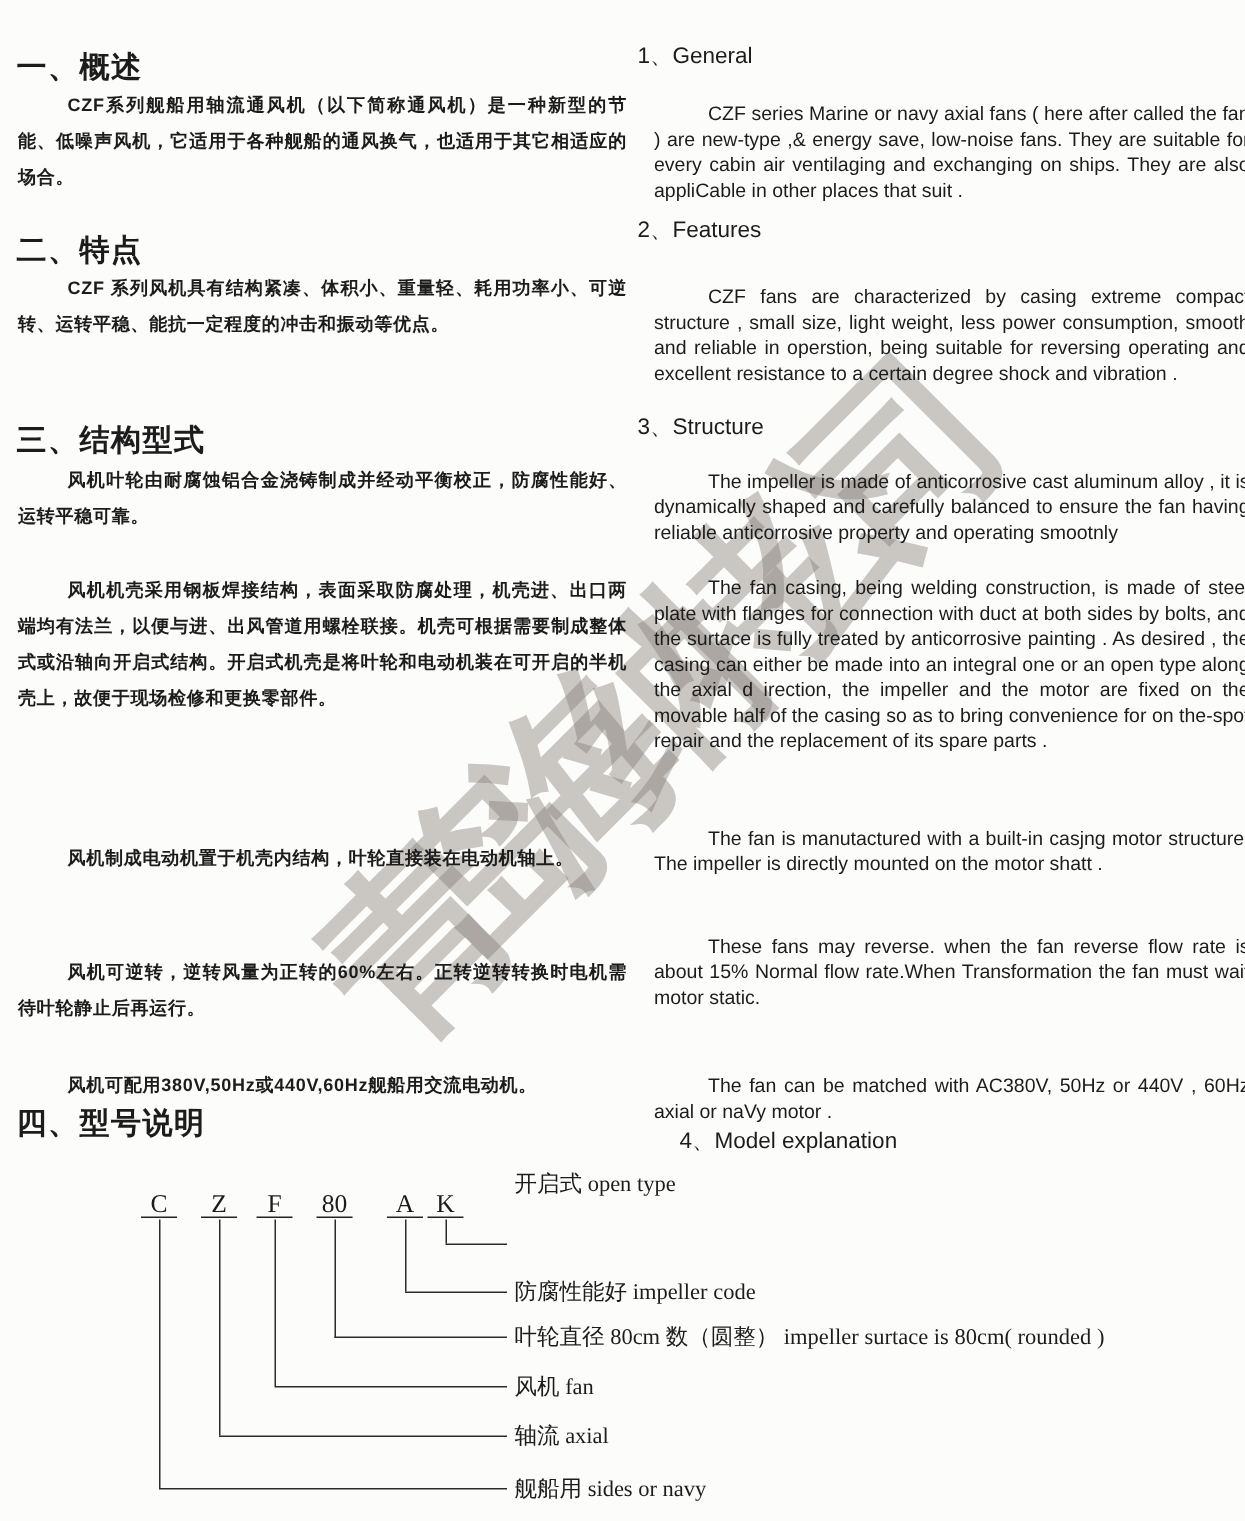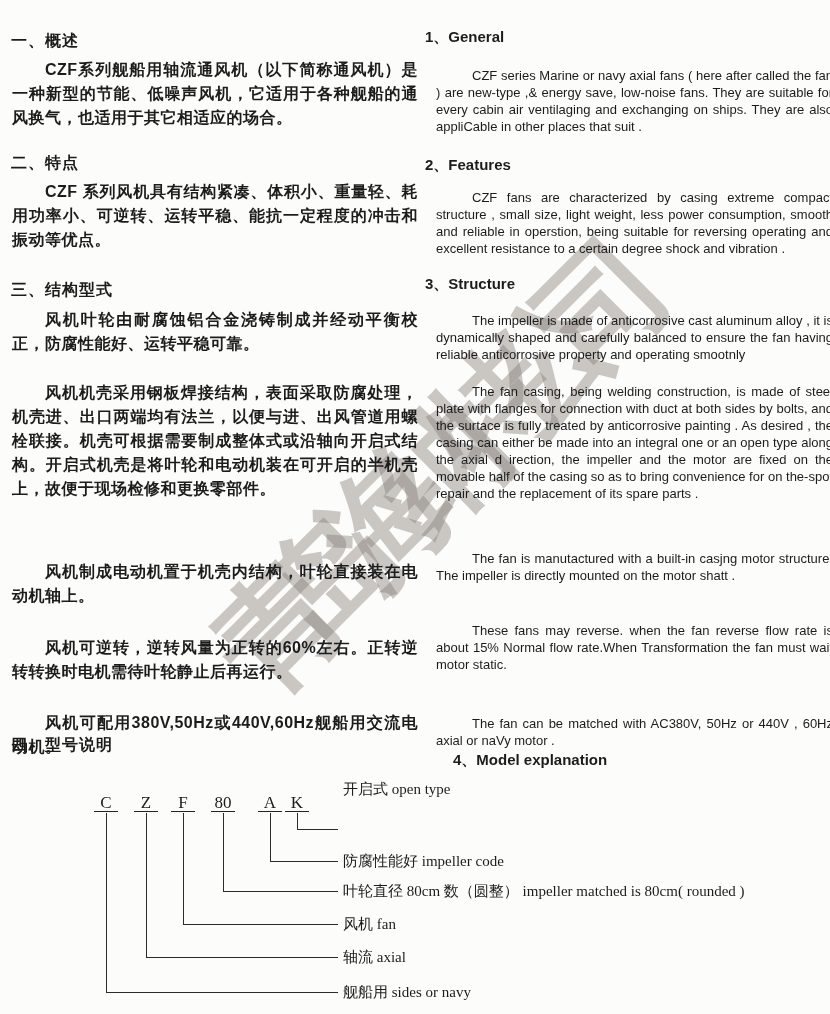--- a/index.html
+++ b/index.html
@@ -16,25 +16,25 @@
   .watermark{
     position:absolute;left:128px;top:416px;width:592px;height:132px;
     line-height:132px;text-align:center;white-space:nowrap;
     font-size:124px;font-weight:700;letter-spacing:-48px;
     color:rgba(128,120,112,0.40);
     transform:rotate(-45deg);transform-origin:50% 50%;
     z-index:0;pointer-events:none;
   }
   .layer{position:relative;z-index:1;}
   
-  .zh-h{position:absolute;left:11px;margin:0;font-size:16px;font-weight:700;white-space:nowrap;letter-spacing:1px;}
-  .zh-p{position:absolute;left:12px;width:406px;margin:0;font-size:16px;font-weight:600;
+  .zh-h{position:absolute;left:11px;margin:0;font-size:20px;font-weight:700;white-space:nowrap;letter-spacing:1px;}
+  .zh-p{position:absolute;left:12px;width:406px;margin:0;font-size:12px;font-weight:600;
         line-height:24px;text-align:justify;text-indent:33px;letter-spacing:0.5px;}
   
-  .en-h{position:absolute;left:425px;margin:0;font-size:15px;font-weight:700;white-space:nowrap;}
+  .en-h{position:absolute;left:425px;margin:0;font-size:15px;font-weight:400;white-space:nowrap;}
   .en-p{position:absolute;left:425px;width:397px;margin:11px;font-size:13px;font-weight:400;
         line-height:17px;text-align:justify;text-indent:36px;}
   
   .code-letter{
     position:absolute;top:794px;width:24px;text-align:center;
     font-family:"Liberation Serif", serif;font-size:17px;font-weight:500;
     border-bottom:1.6px solid #222;padding-bottom:0px;height:17px;line-height:17px;
   }
   .dline{position:absolute;background:#2b2b2b;}
   .dlabel{
@@ -62,21 +62,21 @@
     <p class="zh-p" style="top:381px">风机机壳采用钢板焊接结构，表面采取防腐处理，机壳进、出口两端均有法兰，以便与进、出风管道用螺栓联接。机壳可根据需要制成整体式或沿轴向开启式结构。开启式机壳是将叶轮和电动机装在可开启的半机壳上，故便于现场检修和更换零部件。</p>
     <p class="zh-p" style="top:560px">风机制成电动机置于机壳内结构，叶轮直接装在电动机轴上。</p>
     <p class="zh-p" style="top:636px">风机可逆转，逆转风量为正转的60%左右。正转逆转转换时电机需待叶轮静止后再运行。</p>
     <p class="zh-p" style="top:711px">风机可配用380V,50Hz或440V,60Hz舰船用交流电动机。</p>
 
     <h2 class="zh-h" style="top:735px">四、型号说明</h2>
 
     <h2 class="en-h" style="top:28px">1、General</h2>
     <p class="en-p" style="top:56px">CZF series Marine or navy axial fans ( here after called the fan ) are new-type ,&amp; energy save, low-noise fans. They are suitable for every cabin air ventilaging and exchanging on ships. They are also appliCable in other places that suit .</p>
 
-    <h2 class="en-h" style="top:156px">2、Features</h2>
+    <h2 class="en-h" style="top:144px">2、Features</h2>
     <p class="en-p" style="top:178px">CZF fans are characterized by casing extreme compact structure , small size, light weight, less power consumption, smooth and reliable in operstion, being suitable for reversing operating and excellent resistance to a certain degree shock and vibration .</p>
 
     <h2 class="en-h" style="top:275px">3、Structure</h2>
     <p class="en-p" style="top:301px">The impeller is made of anticorrosive cast aluminum alloy , it is dynamically shaped and carefully balanced to ensure the fan having reliable anticorrosive property and operating smootnly</p>
     <p class="en-p" style="top:372px">The fan casing, being welding construction, is made of steel plate with flanges for connection with duct at both sides by bolts, and the surtace is fully treated by anticorrosive painting . As desired , the casing can either be made into an integral one or an open type along the axial d irection, the impeller and the motor are fixed on the movable half of the casing so as to bring convenience for on the-spot repair and the replacement of its spare parts .</p>
     <p class="en-p" style="top:539px">The fan is manutactured with a built-in casjng motor structure. The impeller is directly mounted on the motor shatt .</p>
     <p class="en-p" style="top:611px">These fans may reverse. when the fan reverse flow rate is about 15% Normal flow rate.When Transformation the fan must wait motor static.</p>
     <p class="en-p" style="top:704px">The fan can be matched with AC380V, 50Hz or 440V , 60Hz axial or naVy motor .</p>
 
     <h2 class="en-h" style="top:751px;left:453px">4、Model explanation</h2>
@@ -99,20 +99,20 @@
 
       <div class="dline" style="left:297px;top:829px;width:41px;height:1.4px"></div>
       <div class="dline" style="left:270px;top:861px;width:68px;height:1.4px"></div>
       <div class="dline" style="left:223px;top:891px;width:115px;height:1.4px"></div>
       <div class="dline" style="left:183px;top:924px;width:155px;height:1.4px"></div>
       <div class="dline" style="left:146px;top:957px;width:192px;height:1.4px"></div>
       <div class="dline" style="left:106px;top:992px;width:232px;height:1.4px"></div>
 
       <span class="dlabel" style="top:780px">开启式 open type</span>
       <span class="dlabel" style="top:852px">防腐性能好 impeller code</span>
-      <span class="dlabel" style="top:882px">叶轮直径 80cm 数（圆整）  impeller matched is 80cm( rounded )</span>
+      <span class="dlabel" style="top:882px">叶轮直径 80cm 数（圆整）  impeller surtace is 80cm( rounded )</span>
       <span class="dlabel" style="top:915px">风机 fan</span>
       <span class="dlabel" style="top:948px">轴流 axial</span>
       <span class="dlabel" style="top:983px">舰船用  sides or navy</span>
     </div>
 
   </div>
 </div>
 
 </body></html>

